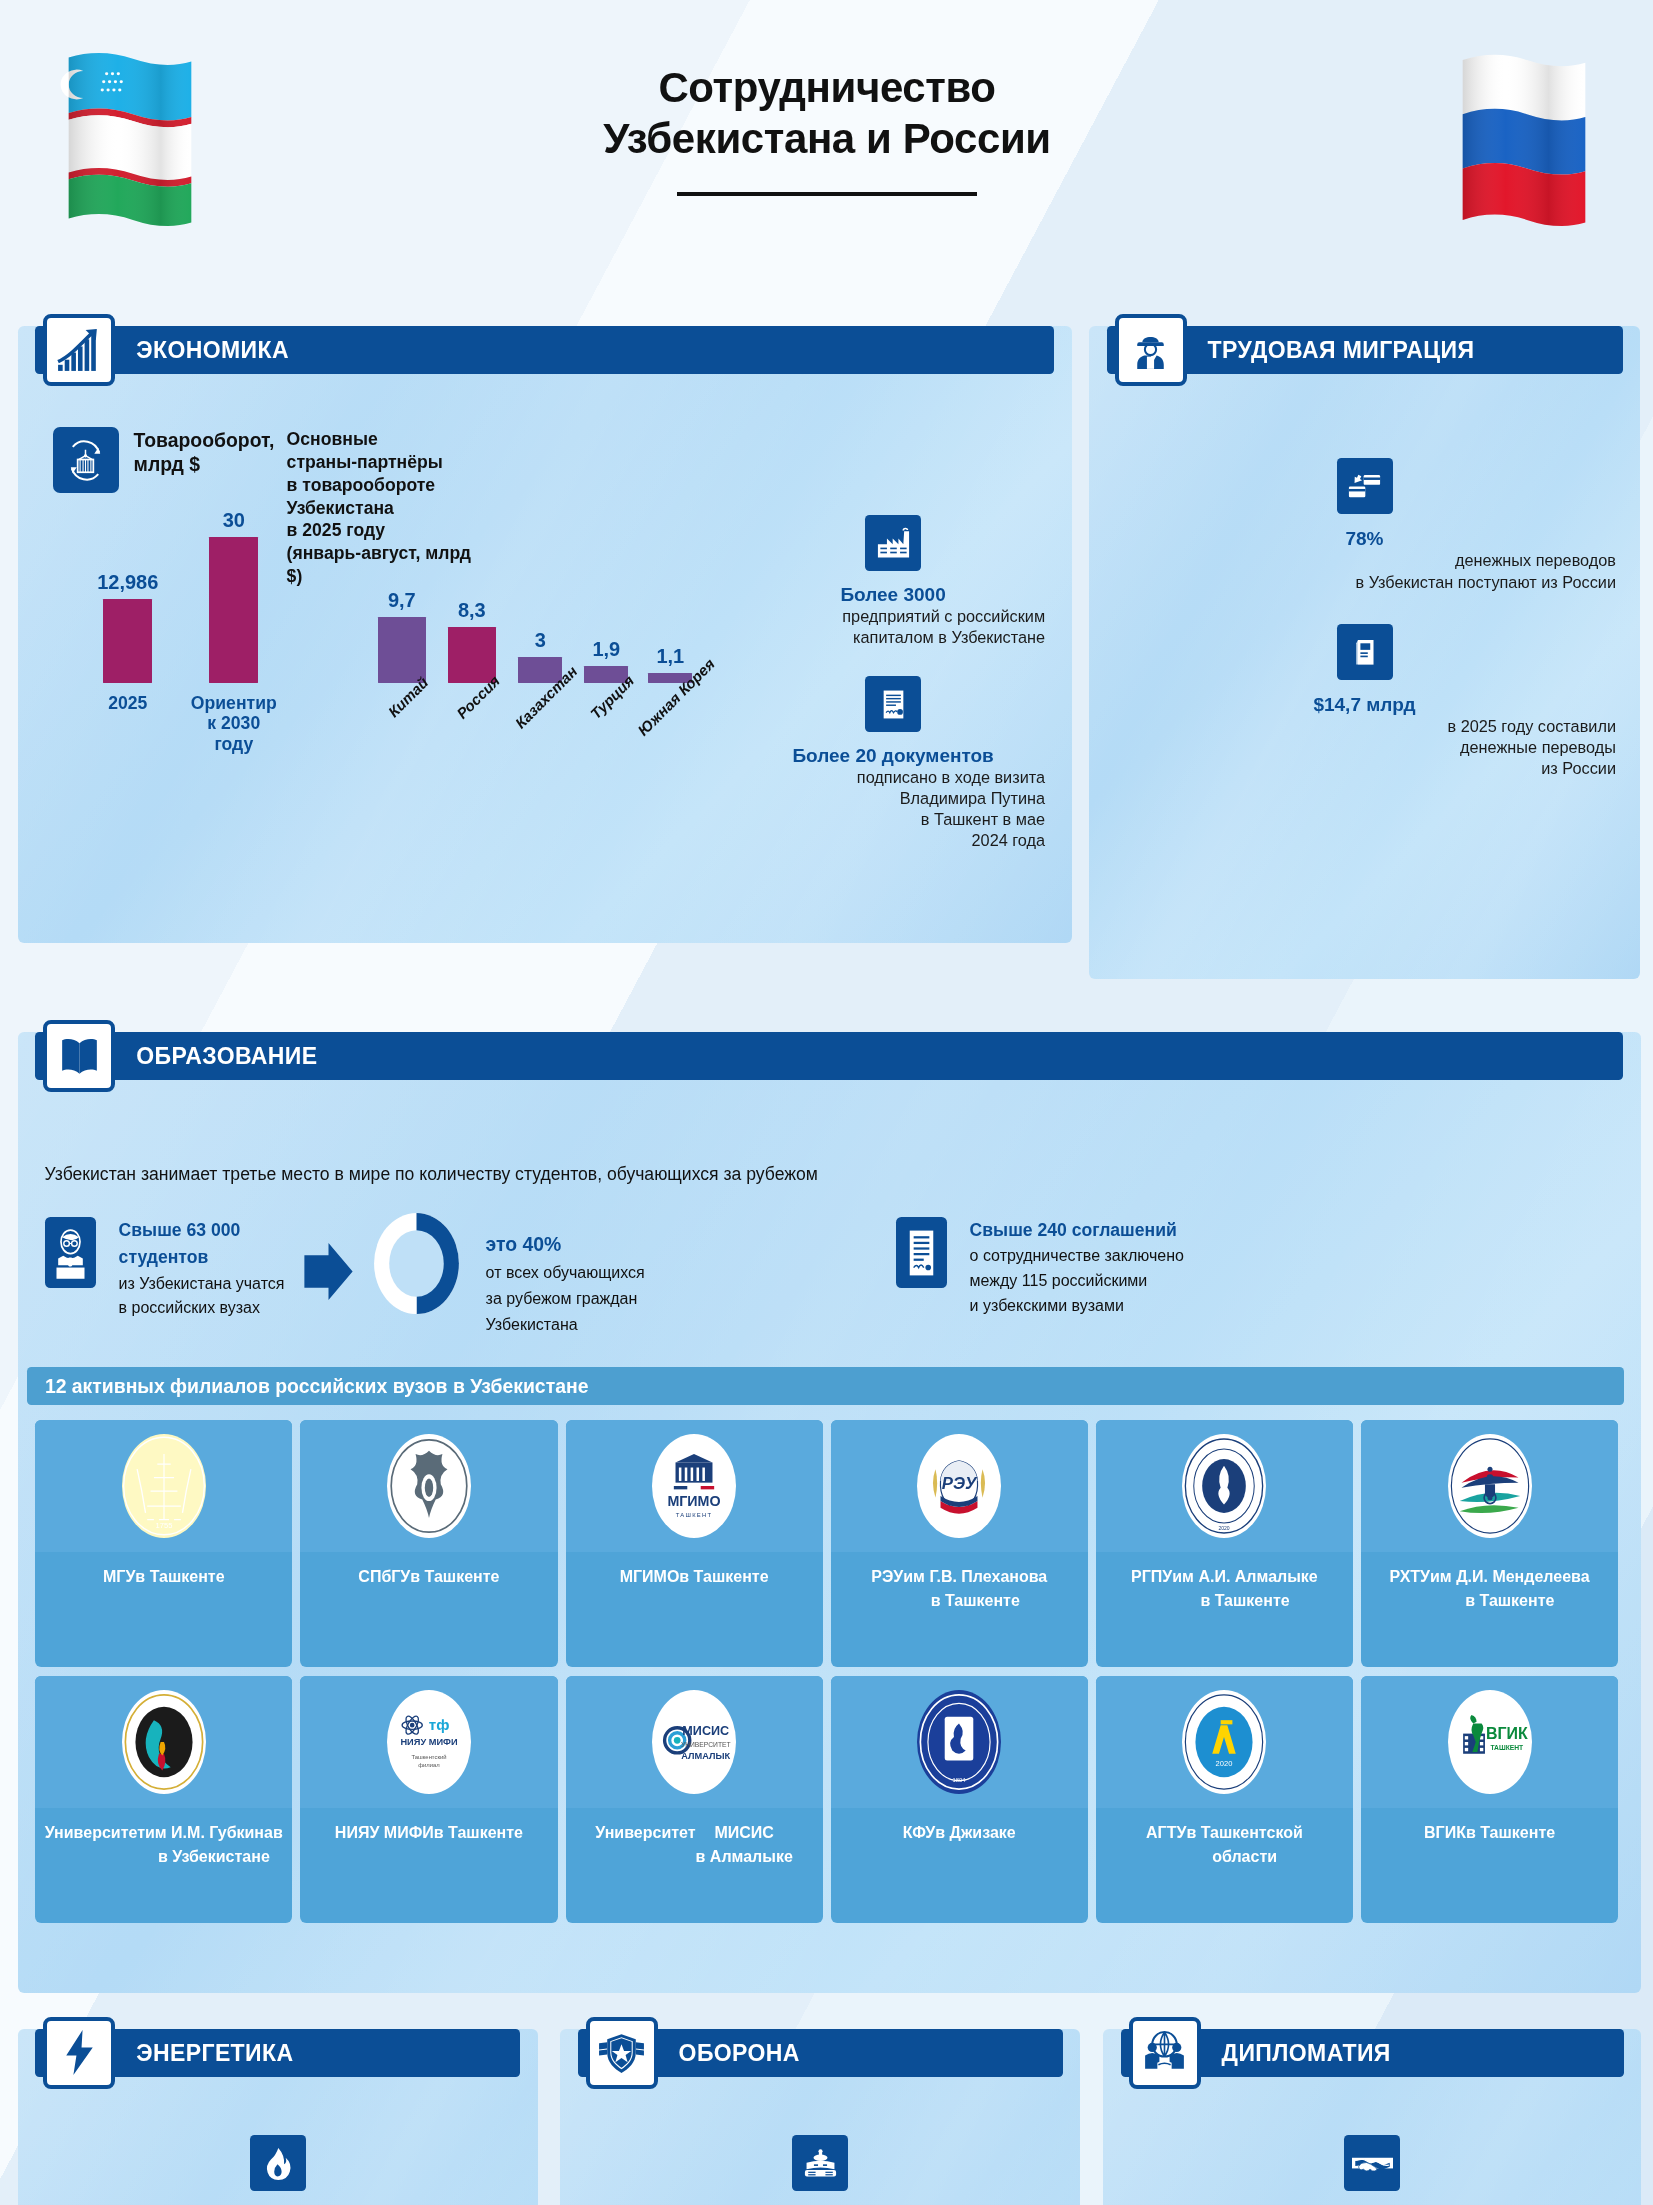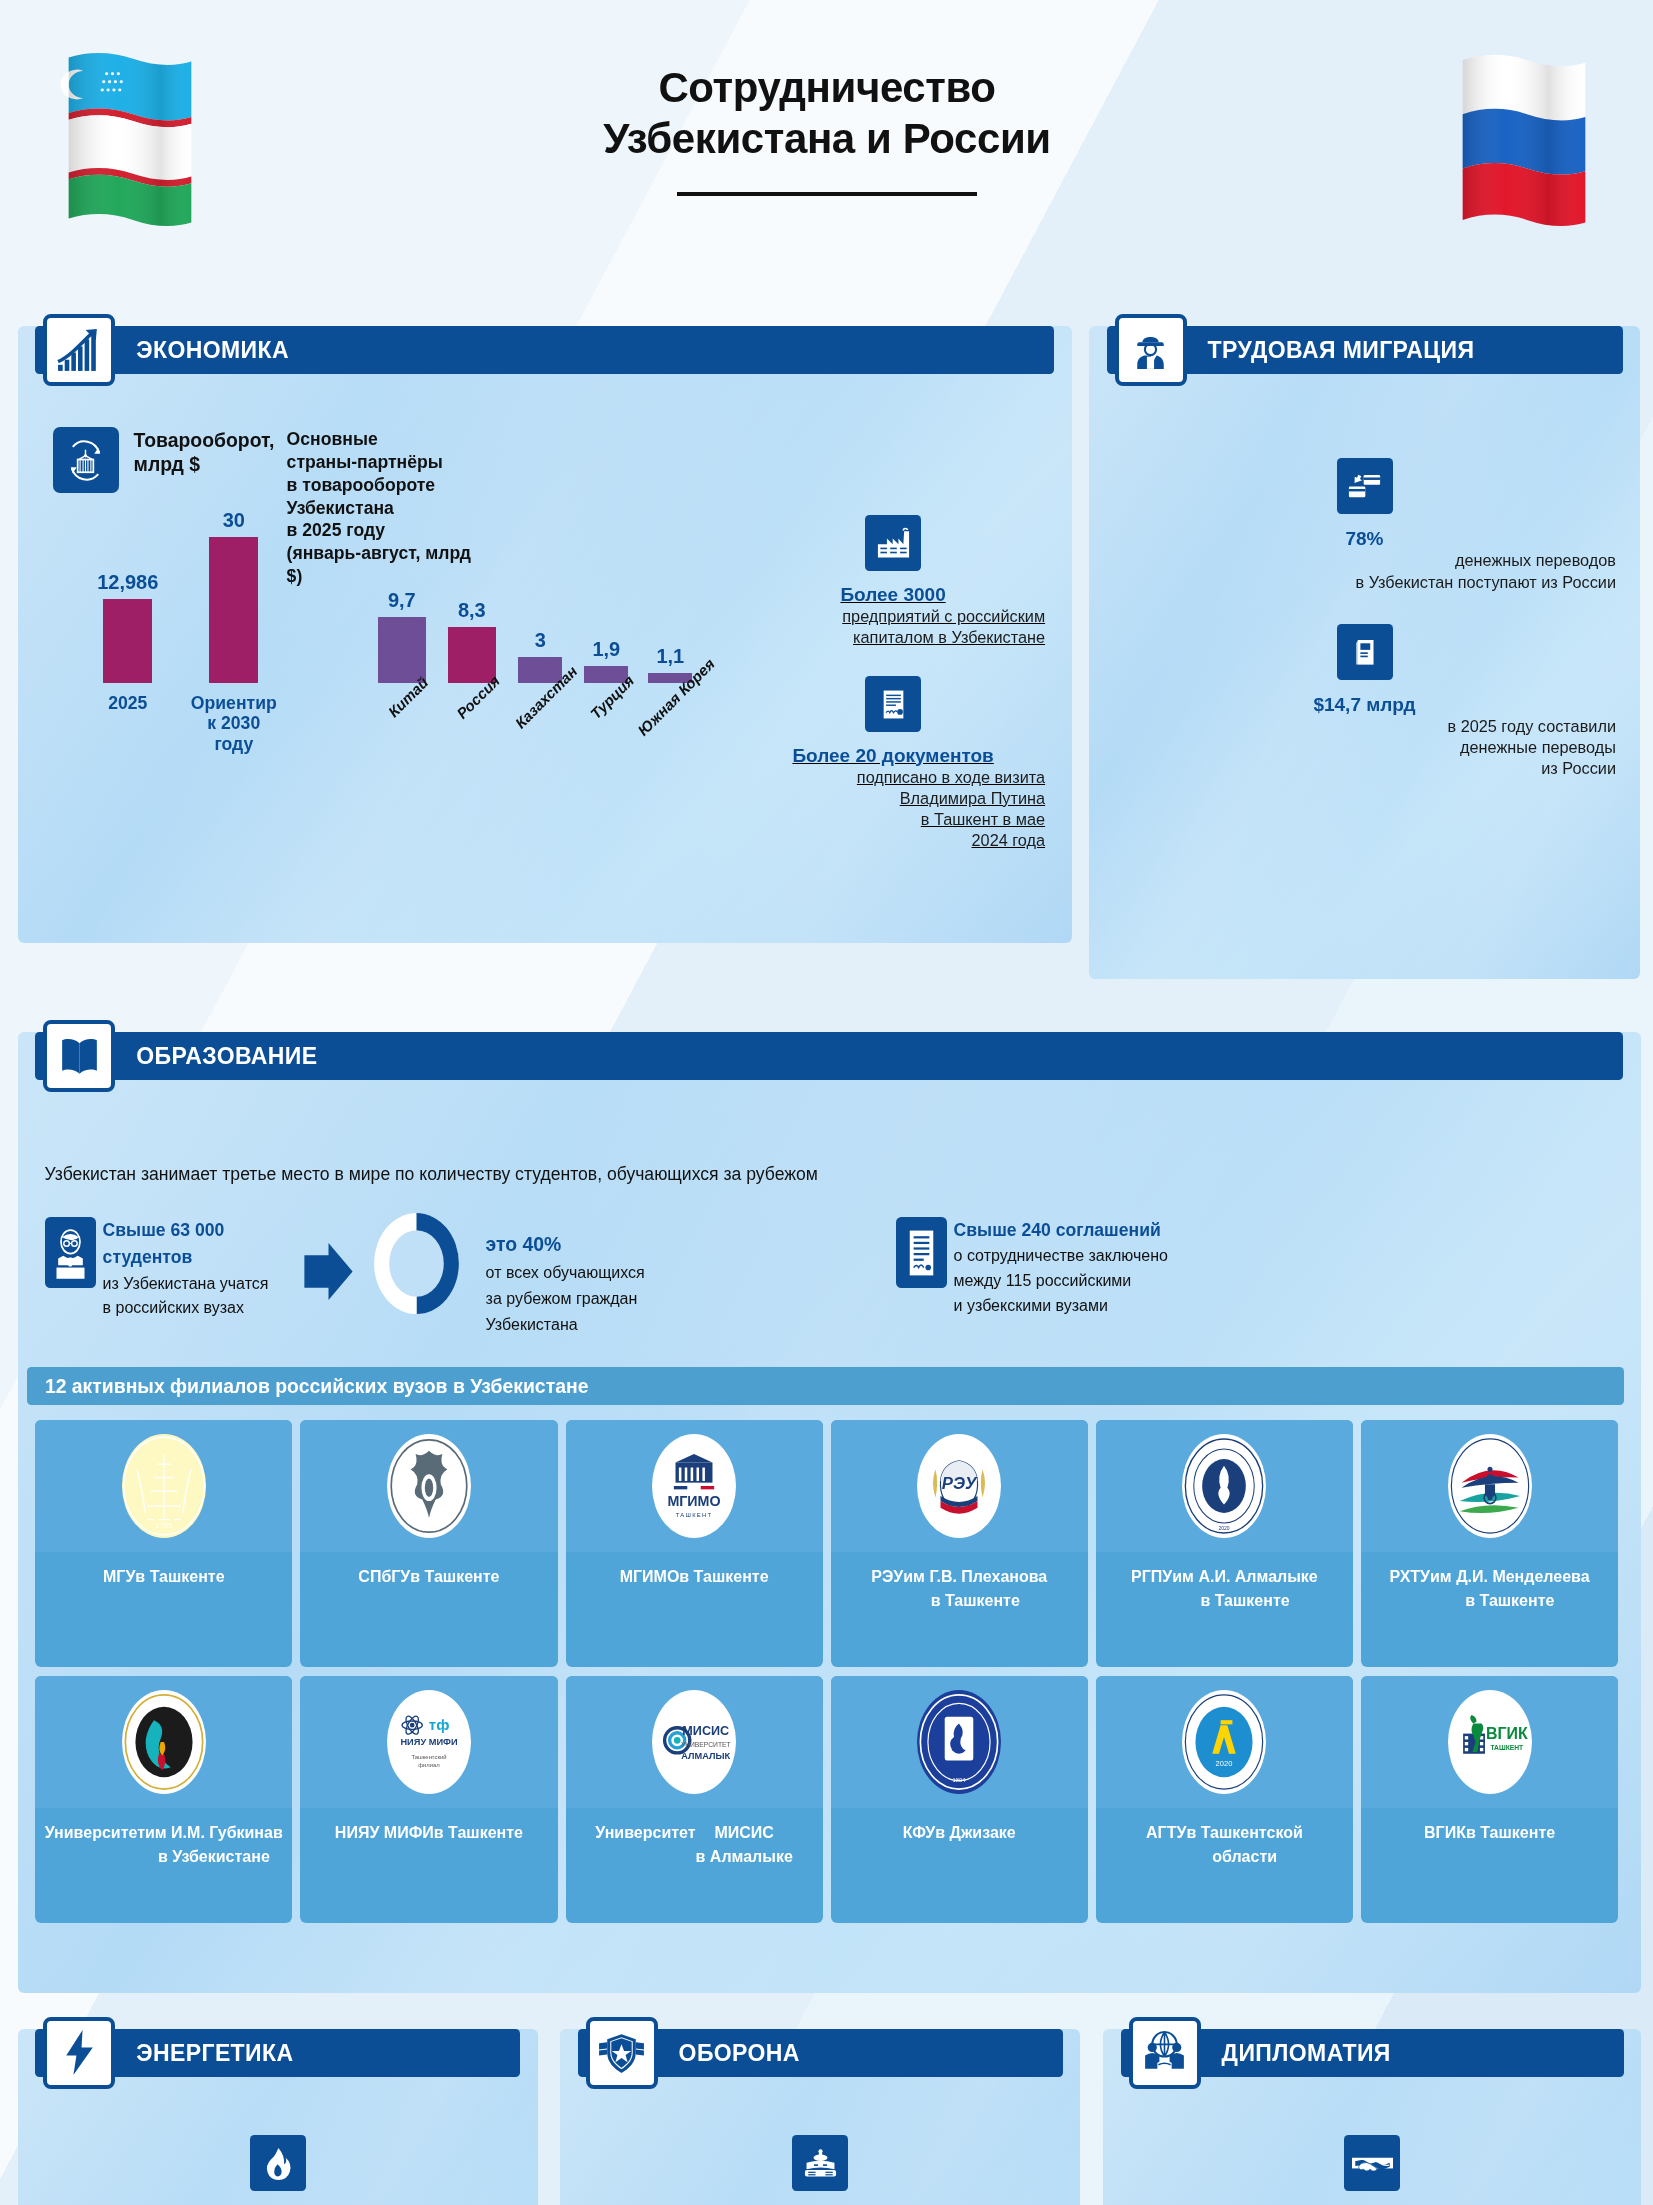--- a/index.html
+++ b/index.html
@@ -107,42 +107,42 @@
     margin-top: 9.7px; font-size: 17.6px; font-weight: 700; color: #0b4e96;
     line-height: 1.18; white-space: nowrap;
   }
   .bar-lab-r {
     position: absolute; top: 100%; left: 50%;
     margin-top: 8px; transform-origin: left top; transform: rotate(-45deg) translateX(-50%);
     font-size: 15px; font-weight: 700; color: #111; white-space: nowrap; font-style: italic;
   }
   .bar-lab-r.hl { color: #111; font-weight: 800; }
   .ec-right { position: absolute; right: 26.5px; top: 123px; width: 304px; }
-  .ec-right .stat { margin-bottom: 28px; text-decoration: underline; }
+  .ec-right .stat { margin-bottom: 28px; }
   .ec-right .tile { margin-bottom: 11.5px; }
 
   
   #mig { left: 1089px; top: 326px; width: 551px; height: 653px; }
   #mig .inner { position: absolute; top: 132px; left: 24px; width: 503px; }
   #mig .stat { margin-bottom: 31px; }
   #mig .tile { margin-bottom: 13.2px; }
 
   
   #edu { left: 17.6px; top: 1032px; width: 1623px; height: 961px; }
   .edu-lead {
     position: absolute; left: 27px; top: 132px; font-size: 17.6px; color: #111;
   }
   .edu-row { position: absolute; left: 0; top: 185px; width: 100%; height: 110px; }
   .edu-card { position: absolute; display: flex; align-items: flex-start; }
   .edu-card .ic {
     width: 51px; height: 71px; background: #0b4e96; border-radius: 5.3px; flex: 0 0 51px;
     display: flex; align-items: center; justify-content: center;
   }
   .edu-card .ic svg { width: 41px; height: 56px; }
-  .edu-card .tx { margin-left: 7px; font-size: 16px; line-height: 1.55; color: #111; }
+  .edu-card .tx { margin-left: 23px; font-size: 16px; line-height: 1.55; color: #111; }
   .edu-card .tx .hl { color: #0b4e96; font-weight: 700; font-size: 17.6px; }
   .arrow-blue { position: absolute; left: 286px; top: 25.6px; }
   .donut { position: absolute; left: 348px; top: -8.8px; width: 101px; height: 110px; }
   .pct-block { position: absolute; left: 468px; top: 11.5px; font-size: 16px; line-height: 1.62; color: #111; }
   .pct-block .hl { color: #0b4e96; font-weight: 700; font-size: 19.4px; }
 
   .edu-subbar {
     position: absolute; left: 9.7px; top: 335px; width: 1597px; height: 38px;
     background: #4d9fd0; border-radius: 4.4px; display: flex; align-items: center;
   }

